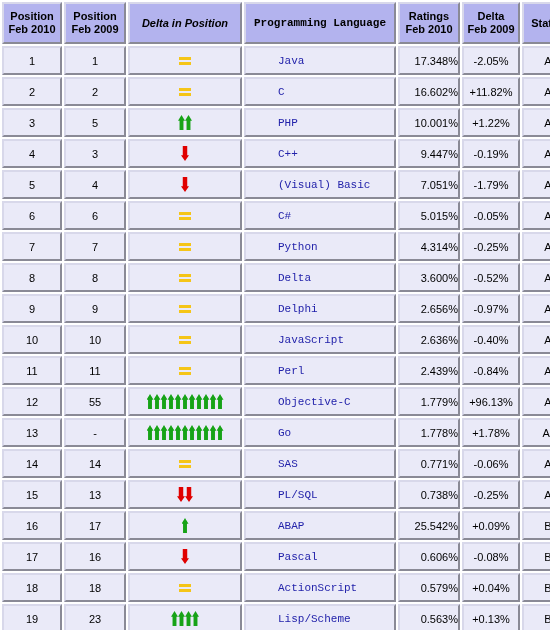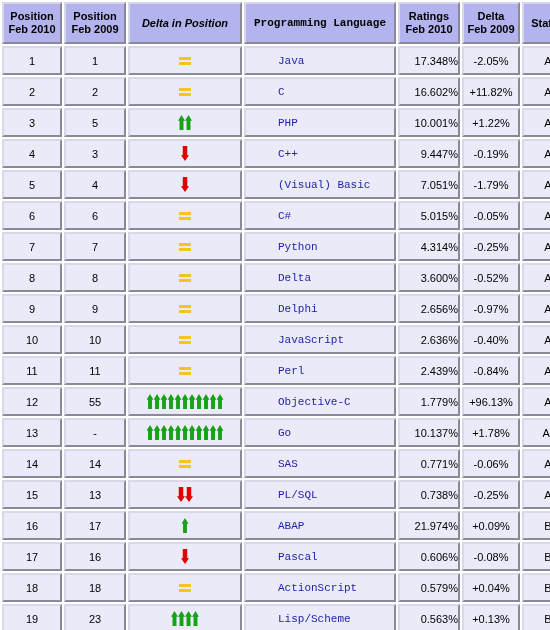--- a/index.html
+++ b/index.html
@@ -310,21 +310,21 @@
             <span class="arrow-up"></span>
             <span class="arrow-up"></span>
             <span class="arrow-up"></span>
             <span class="arrow-up"></span>
             <span class="arrow-up"></span>
             <span class="arrow-up"></span>
             <span class="arrow-up"></span>
           </span>
         </td>
         <td class="c-lang"><a class="lang-link">Go</a></td>
-        <td class="c-rate">10.137%</td>
+        <td class="c-rate">1.778%</td>
         <td class="c-dlt">+1.78%</td>
         <td class="c-stat">A-</td>
       </tr>
       <tr>
         <td class="c-pos">14</td>
         <td class="c-pos2">14</td>
         <td class="c-delta">
           <span class="glyphs">
             <span class="equal-sign"></span>
           </span>
@@ -350,21 +350,21 @@
       </tr>
       <tr>
         <td class="c-pos">16</td>
         <td class="c-pos2">17</td>
         <td class="c-delta">
           <span class="glyphs">
             <span class="arrow-up"></span>
           </span>
         </td>
         <td class="c-lang"><a class="lang-link">ABAP</a></td>
-        <td class="c-rate">21.974%</td>
+        <td class="c-rate">25.542%</td>
         <td class="c-dlt">+0.09%</td>
         <td class="c-stat">B</td>
       </tr>
       <tr>
         <td class="c-pos">17</td>
         <td class="c-pos2">16</td>
         <td class="c-delta">
           <span class="glyphs">
             <span class="arrow-down"></span>
           </span>

